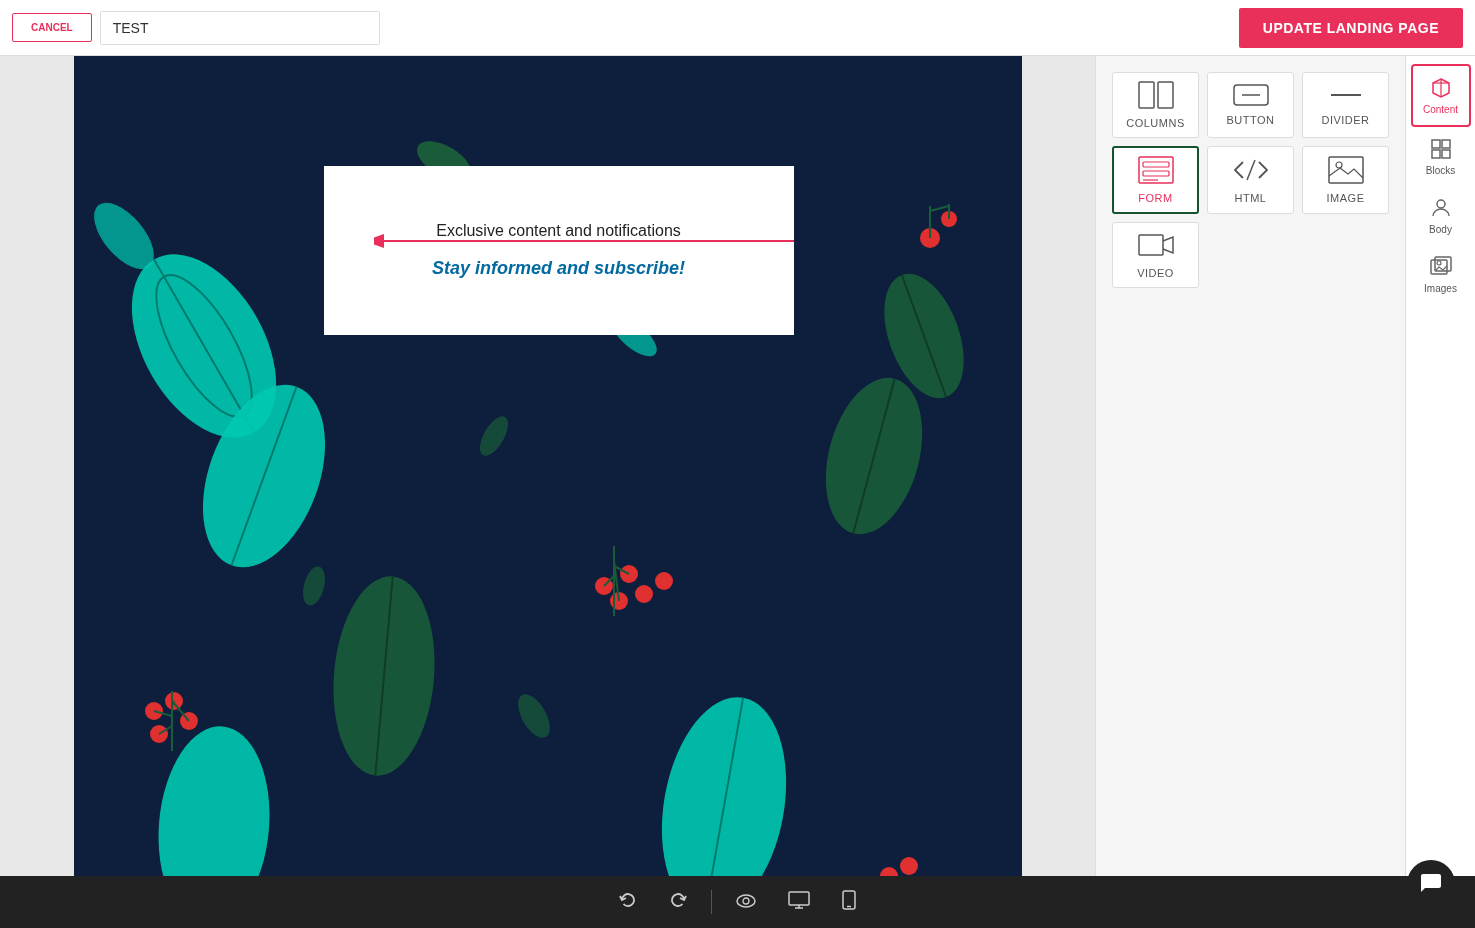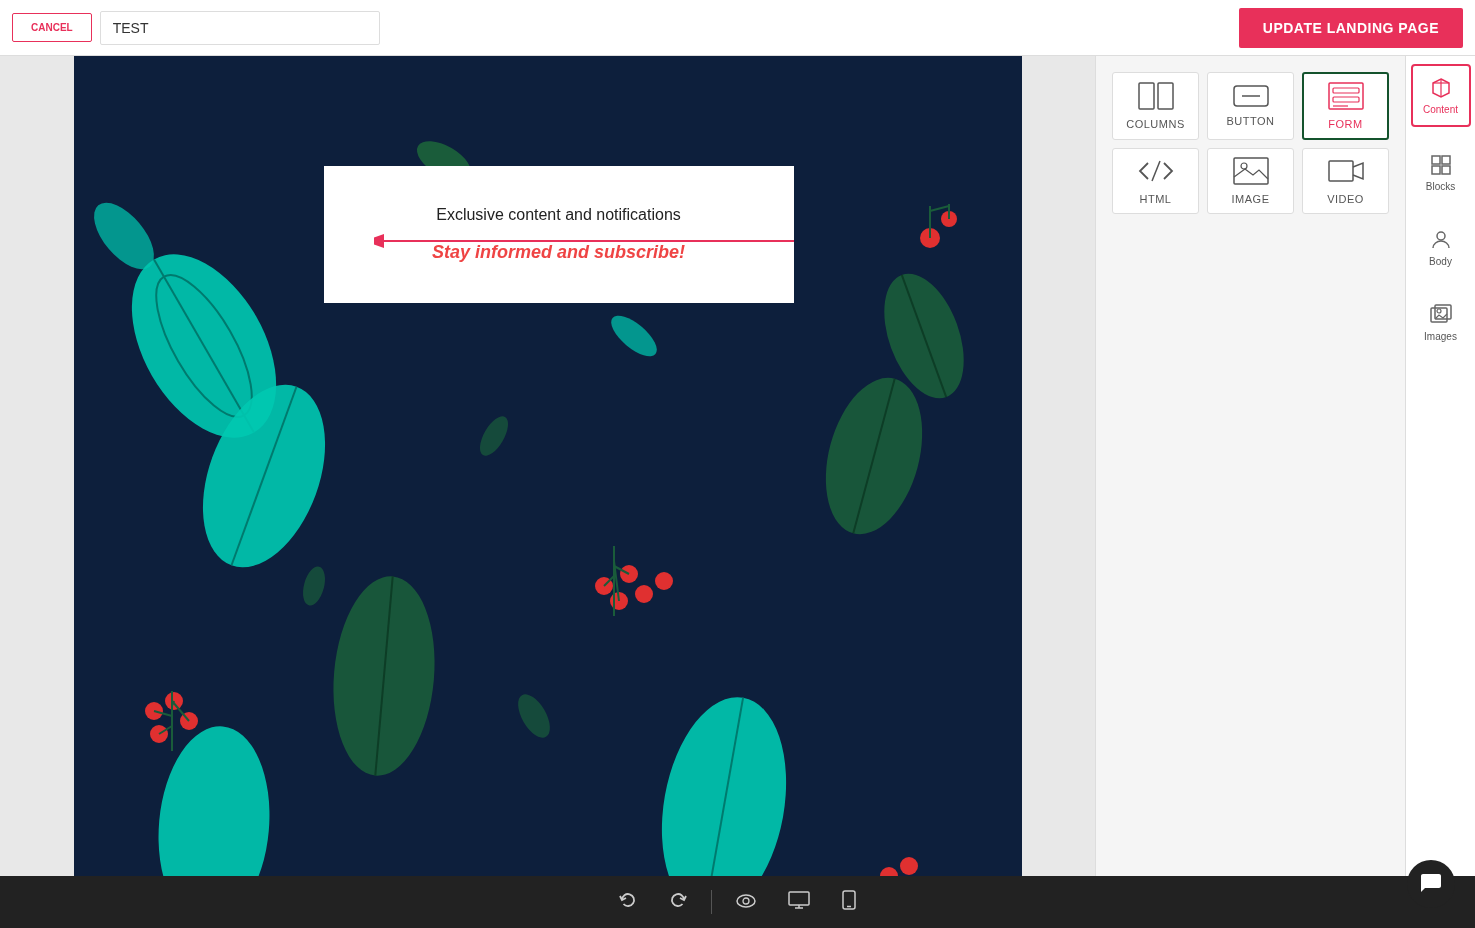--- a/index.html
+++ b/index.html
@@ -53,28 +53,28 @@
       overflow: hidden;
     }
 
     
     .content-box {
       position: absolute;
       top: 110px;
       left: 250px;
       width: 470px;
       background: #fff;
-      padding: 40px 30px;
+      padding: 56px 30px;
       z-index: 10;
     }
     .content-box-text1 {
       font-size: 16px; color: #222; text-align: center; margin-bottom: 18px;
     }
     .content-box-text2 {
-      font-size: 18px; font-weight: 700; color: #ef4444;
+      font-size: 18px; font-weight: 700; color: #0369a1;
       text-align: center; font-style: italic;
     }
 
     
     .decorations { position: absolute; top: 0; left: 0; width: 100%; height: 100%; pointer-events: none; }
 
     
     .right-panel {
       width: 310px; background: #f5f5f5; border-left: 1px solid #ddd;
       display: flex; flex-direction: column; flex-shrink: 0;
@@ -95,21 +95,21 @@
     .panel-item-label {
       font-size: 11px; color: #555; font-weight: 500; letter-spacing: 0.5px;
       text-transform: uppercase;
     }
     .panel-item svg { color: #555; }
 
     
     .sidebar {
       width: 70px; background: #fff; border-left: 1px solid #ddd;
       display: flex; flex-direction: column; align-items: center;
-      padding-top: 8px; gap: 16px;
+      padding-top: 8px; gap: 0;
     }
     .sidebar-item {
       width: 60px; display: flex; flex-direction: column; align-items: center;
       padding: 10px 4px; border-radius: 4px; cursor: pointer; gap: 4px;
     }
     .sidebar-item.active { border: 2px solid #e8305a; background: #fff; }
     .sidebar-item-label {
       font-size: 10px; color: #555; text-align: center;
     }
     .sidebar-item.active .sidebar-item-label { color: #e8305a; }
@@ -251,20 +251,26 @@
         </div>
 
         <div class="panel-item">
           <svg width="36" height="22" viewBox="0 0 36 22" fill="none" xmlns="http://www.w3.org/2000/svg">
             <rect x="1" y="1" width="34" height="20" rx="3" stroke="#555" stroke-width="1.5"></rect>
             <line x1="9" y1="11" x2="27" y2="11" stroke="#555" stroke-width="1.5"></line>
           </svg>
           <span class="panel-item-label">BUTTON</span>
         </div>
 
+        <div class="panel-item">
+          <svg width="36" height="22" viewBox="0 0 36 22" fill="none" xmlns="http://www.w3.org/2000/svg">
+            <line x1="3" y1="11" x2="33" y2="11" stroke="#555" stroke-width="2"></line>
+          </svg>
+          <span class="panel-item-label">DIVIDER</span>
+        </div>
 
         <div class="panel-item active">
           <svg width="36" height="28" viewBox="0 0 36 28" fill="none" xmlns="http://www.w3.org/2000/svg">
             <rect x="1" y="1" width="34" height="26" rx="1" stroke="#e8305a" stroke-width="1.5"></rect>
             <rect x="5" y="6" width="26" height="5" rx="1" stroke="#e8305a" stroke-width="1.2"></rect>
             <rect x="5" y="15" width="26" height="5" rx="1" stroke="#e8305a" stroke-width="1.2"></rect>
             <line x1="5" y1="24" x2="20" y2="24" stroke="#e8305a" stroke-width="1.2"></line>
           </svg>
           <span class="panel-item-label" style="color:#e8305a">FORM</span>
         </div>

